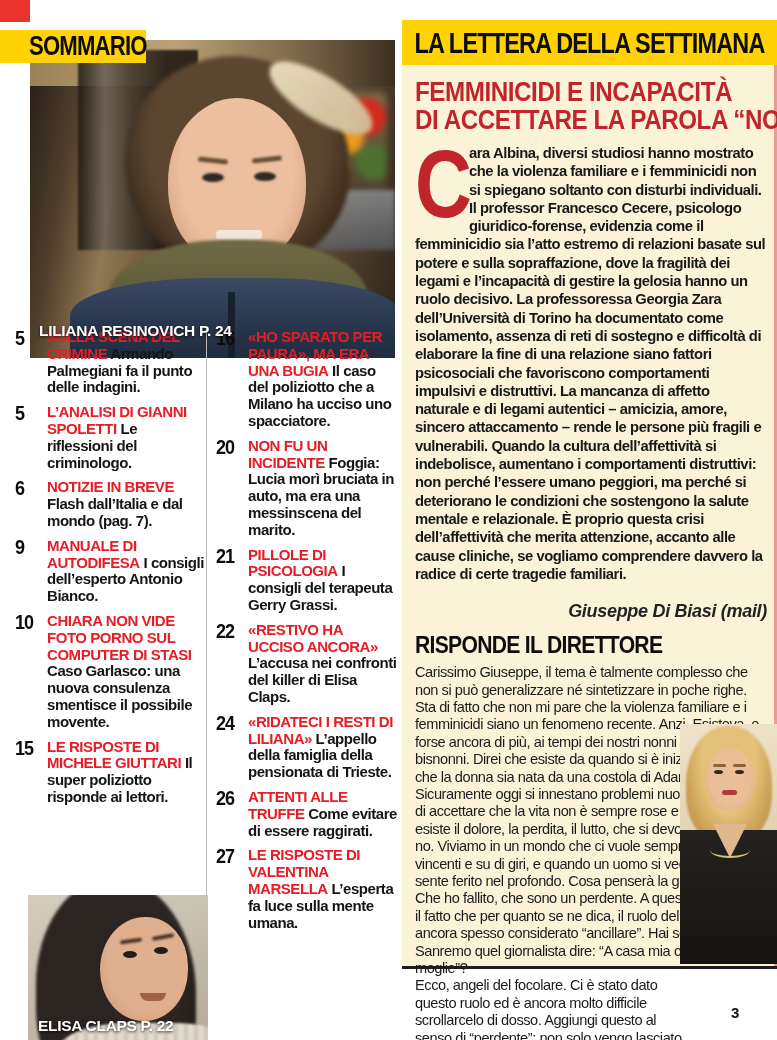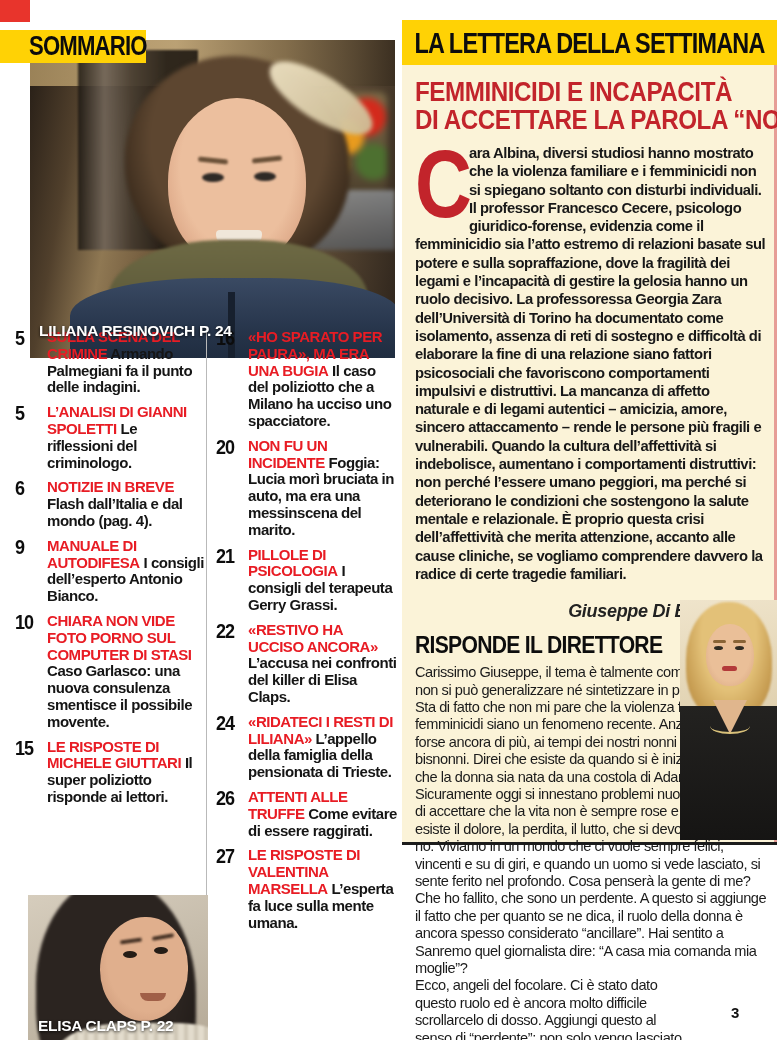--- a/index.html
+++ b/index.html
@@ -118,21 +118,21 @@
   .toc-desc { font-weight:bold; font-weight:600; color:#151515; }
 
   
   .letter-panel { position:absolute; left:402px; top:20px; width:375px; }
   .banner { height:45px; background:#ffd205; display:flex; align-items:center; justify-content:center; }
   .banner span {
     display:inline-block; color:#0d0d0d; font-weight:bold; font-size:30px; white-space:nowrap;
     letter-spacing:-1px; transform:scaleX(.78); transform-origin:center;
   }
   .cream {
-    position:relative; height:780px; background:#fbf3d8;
+    position:relative; height:904px; background:#fbf3d8;
     border-bottom:3px solid #1c1c1c; padding:13px 9px 0 13px;
   }
   .edge-red { position:absolute; right:0; top:0; width:3px; height:100%; background:#d55560; opacity:.55; }
   .headline { color:#c2242b; font-weight:bold; font-size:27.5px; line-height:28px;
     letter-spacing:-0.5px; white-space:nowrap; transform:scaleX(.88); transform-origin:left; }
   .letter-body {
     margin-top:10px; font-size:14.8px; font-weight:bold; line-height:18.3px;
     letter-spacing:-0.45px; color:#181818; text-align:left; width:352px;
   }
   .dropcap {
@@ -187,21 +187,21 @@
       <div class="toc-entry">
         <div class="toc-num">5</div>
         <p class="toc-text"><span class="toc-title">SULLA SCENA DEL CRIMINE</span><span class="toc-desc"> Armando Palmegiani fa il punto delle indagini.</span></p>
       </div>
       <div class="toc-entry">
         <div class="toc-num">5</div>
         <p class="toc-text"><span class="toc-title">L’ANALISI DI GIANNI SPOLETTI</span><span class="toc-desc"> Le riflessioni del criminologo.</span></p>
       </div>
       <div class="toc-entry">
         <div class="toc-num">6</div>
-        <p class="toc-text"><span class="toc-title">NOTIZIE IN BREVE</span><span class="toc-desc"> Flash dall’Italia e dal mondo (pag. 4).</span></p>
+        <p class="toc-text"><span class="toc-title">NOTIZIE IN BREVE</span><span class="toc-desc"> Flash dall’Italia e dal mondo (pag. 7).</span></p>
       </div>
       <div class="toc-entry">
         <div class="toc-num">9</div>
         <p class="toc-text"><span class="toc-title">MANUALE DI AUTODIFESA</span><span class="toc-desc"> I consigli dell’esperto Antonio Bianco.</span></p>
       </div>
       <div class="toc-entry">
         <div class="toc-num">10</div>
         <p class="toc-text"><span class="toc-title">CHIARA NON VIDE FOTO PORNO SUL COMPUTER DI STASI</span><span class="toc-desc"> Caso Garlasco: una nuova consulenza smentisce il possibile movente.</span></p>
       </div>
       <div class="toc-entry">

